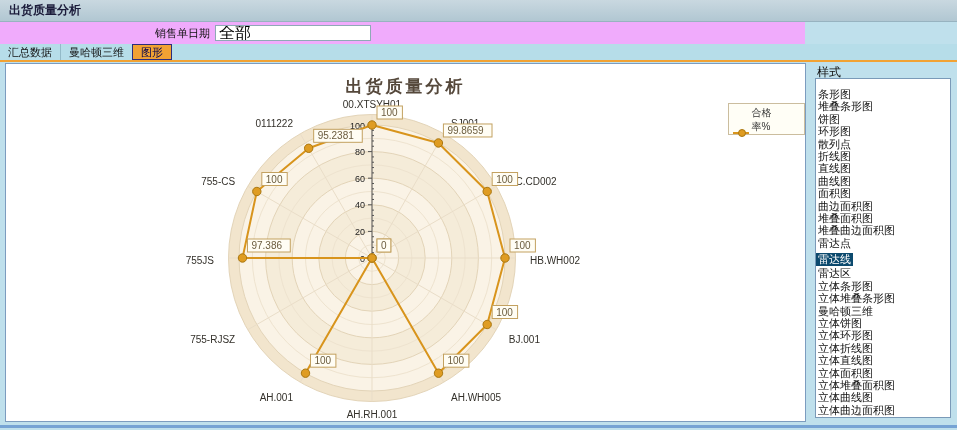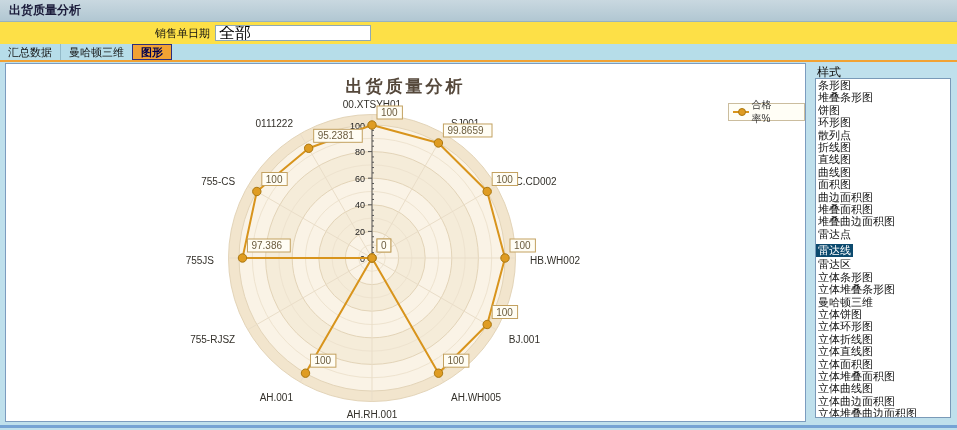--- a/index.html
+++ b/index.html
@@ -1,46 +1,46 @@
 <!DOCTYPE html>
 <html><head>
 <meta charset="utf-8">
 <style>
   html,body{margin:0;padding:0}
   body{width:957px;height:430px;position:relative;background:#bfe0ec;
        font-family:"Liberation Sans",sans-serif;overflow:hidden}
   .titlebar{position:absolute;left:0;top:0;width:957px;height:22px;box-sizing:border-box;
     background:linear-gradient(#c9d8e0,#b1c7d2);border-bottom:1px solid #97b3c0;
     font-size:12px;font-weight:bold;color:#1b1b3a;line-height:21px;padding-left:9px}
-  .filterbar{position:absolute;left:0;top:22px;width:957px;height:22px;background:#fde047}
+  .filterbar{position:absolute;left:0;top:22px;width:805px;height:22px;background:#f0abfc}
   .filterbar .flabel{position:absolute;left:0;top:4px;width:210px;text-align:right;font-size:11px;color:#111}
   .filterbar input{position:absolute;left:215px;top:3px;width:148px;height:14px;border:1px solid #8fa9b6;
     font-size:16px;padding:0 3px;background:#fff;font-family:inherit}
   .tabbar{position:absolute;left:0;top:44px;width:957px;height:16px;background:#b6dde9;
     display:flex;align-items:stretch;padding-left:0;box-sizing:border-box}
   .tab{font-size:11px;line-height:16px;padding:0 8px;color:#111;cursor:default}
   .tab.sep{border-left:1px solid #93bac8}
-  .tab.active{background:#f2a233;border:1px solid #2d2d7c;font-weight:bold;color:#000050;line-height:14px}
+  .tab.active{background:#f2a233;border:1px solid #2d2d7c;font-weight:normal;color:#000050;line-height:14px}
   .accent{position:absolute;left:0;top:60px;width:957px;height:2px;background:#f2a233}
   .chart-panel{position:absolute;left:5px;top:63px;width:801px;height:359px;background:#fff;
     border:1px solid #7c9cbf;box-sizing:border-box}
   .chart-title{position:absolute;left:0;top:11px;width:100%;text-align:center;
     font-size:17px;font-weight:bold;letter-spacing:3px;color:#55483b}
-  .legend{position:absolute;left:722px;top:39px;height:18px;border:1px solid #cbbd9e;background:#fffef6;
-    display:flex;align-items:center;box-sizing:border-box;padding:0 17px 0 4px}
+  .legend{position:absolute;left:722px;top:39px;height:32px;border:1px solid #cbbd9e;background:#fffef6;
+    display:flex;align-items:flex-end;box-sizing:border-box;padding:0 17px 0 4px}
   .legend .lmark{width:17px;height:2px;background:#d8941c;position:relative;margin-right:3px}
   .legend .lmark::after{content:"";position:absolute;left:5px;top:-3px;width:8px;height:8px;border-radius:50%;
     background:#df9c22;border:1px solid #aa7710;box-sizing:border-box}
   .legend .ltext{font-size:10px;color:#333}
   svg{position:absolute;left:0;top:0}
   svg text{font-family:"Liberation Sans",sans-serif}
   .style-panel{position:absolute;left:812px;top:63px;width:141px;height:359px}
   .style-title{font-size:12px;color:#111;padding:1px 0 2px 5px}
   .listbox{position:absolute;left:3px;top:15px;width:136px;height:340px;background:#fff;
-    border:1px solid #7a9ab8;box-sizing:border-box;overflow:hidden;padding-top:0}
+    border:1px solid #7a9ab8;box-sizing:border-box;overflow:hidden;padding-top:9px}
   .lb-item{font-size:11px;line-height:12.4px;padding-left:2px;color:#111;white-space:nowrap}
   .lb-item.sel{background:#0c4a6e;color:#fff;display:inline-block;padding-right:2px}
   .bottomband{position:absolute;left:0;top:425px;width:957px;height:3px;background:#76a3d4}
 </style>
 </head>
 <body>
 
 <div class="titlebar">
   <span>出货质量分析</span>
 </div>

